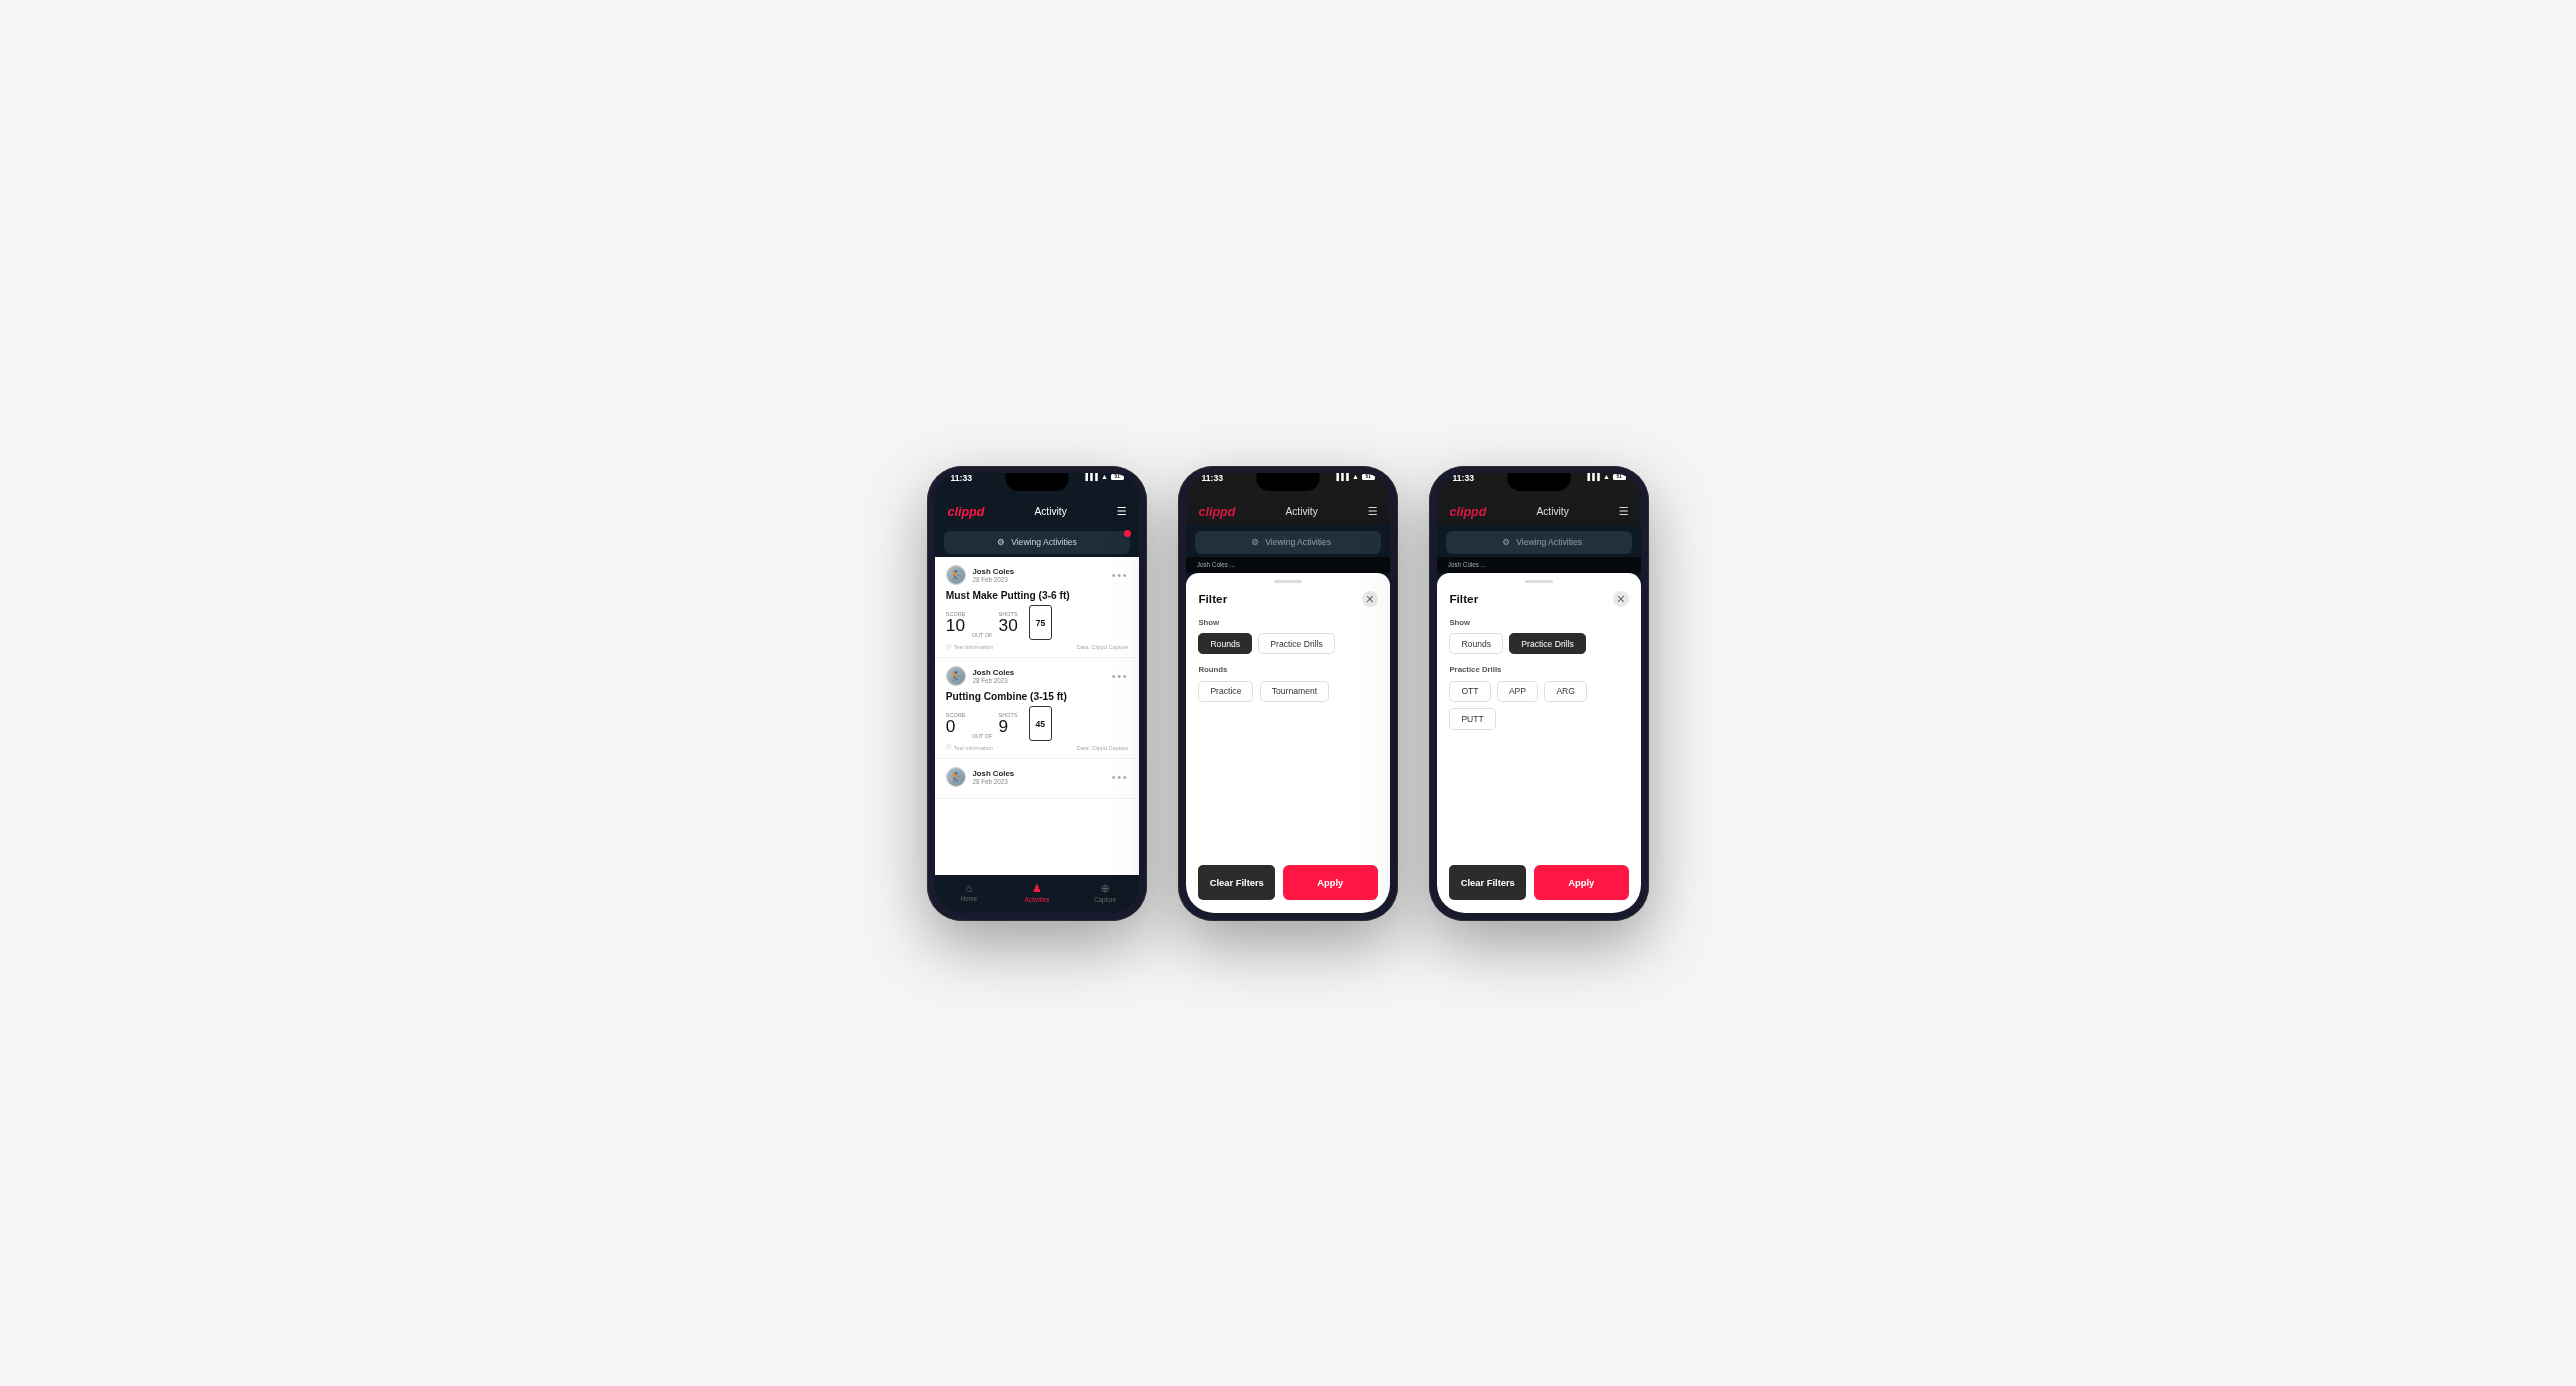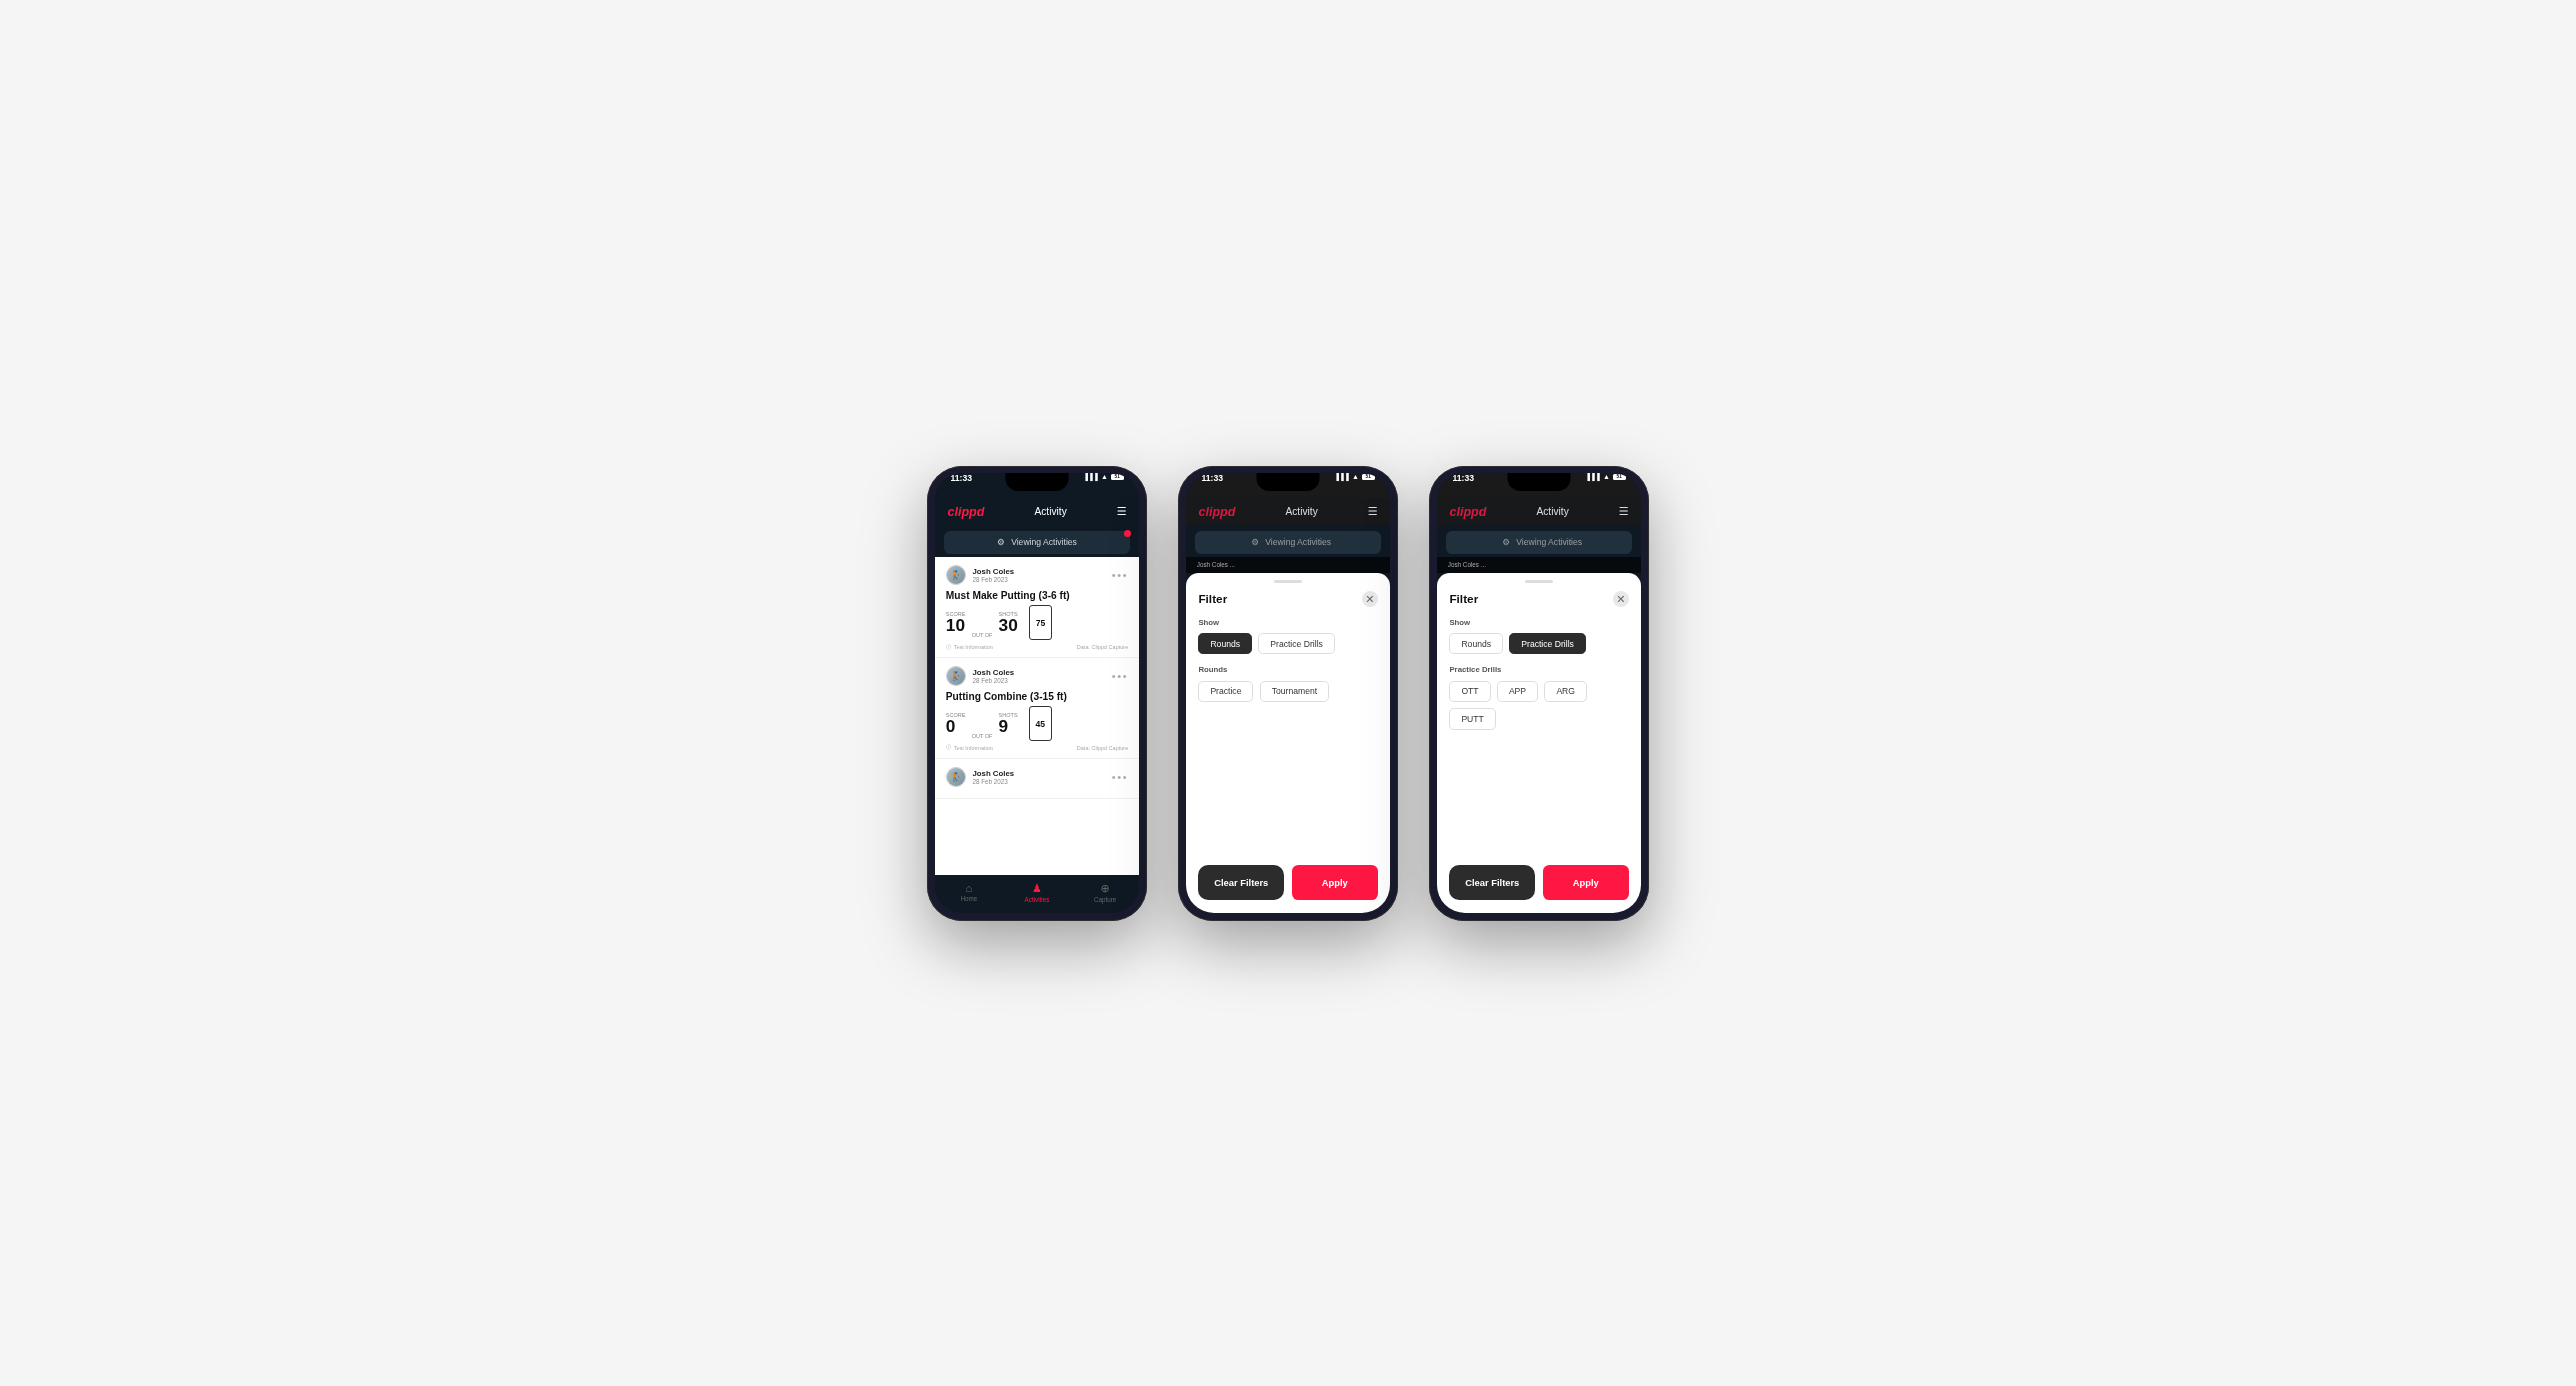--- a/index.html
+++ b/index.html
@@ -219,21 +219,21 @@
       gap: 4.7px;
       margin-bottom: 3.1px;
     }
     .stat-label {
       font-size: 5.5px;
       color: #888;
       text-transform: uppercase;
     }
     .stat-value {
       font-size: 17.3px;
-      font-weight: 700;
+      font-weight: 400;
       color: #111;
       line-height: 1;
     }
     .out-of {
       font-size: 5.5px;
       color: #888;
       align-self: flex-end;
       margin-bottom: 2.4px;
       margin-left: 1.6px;
       margin-right: 1.6px;
@@ -360,25 +360,25 @@
       color: #fff;
       border-color: #2c2c2c;
     }
     .filter-footer {
       display: flex;
       gap: 7.8px;
       padding: 9.4px 12.6px 12.6px;
     }
     .btn-clear {
       flex: 1;
-      padding: 12px;
+      padding: 3px;
       background: #2c2c2c;
       color: #fff;
       border: none;
-      border-radius: 10px;
+      border-radius: 5px;
       font-size: 9.4px;
       font-weight: 600;
     }
     .btn-apply {
       flex: 1;
       padding: 12px;
       background: #ff1744;
       color: #fff;
       border: none;
       border-radius: 6.3px;

